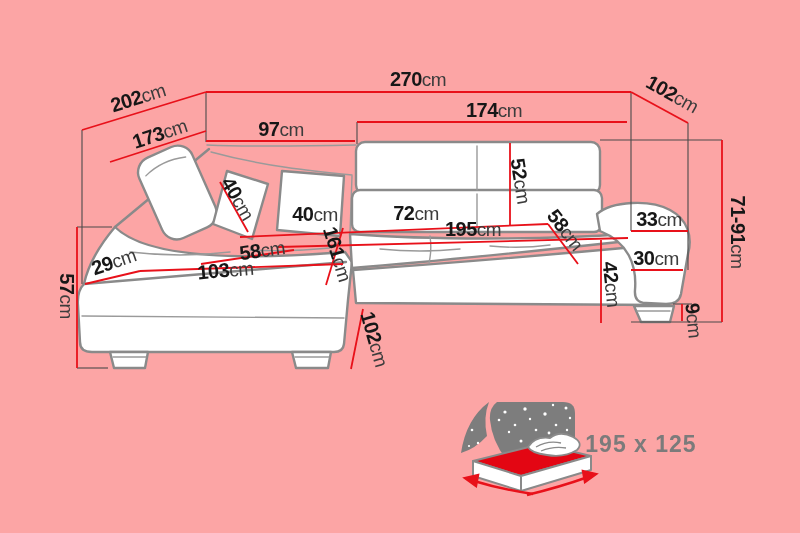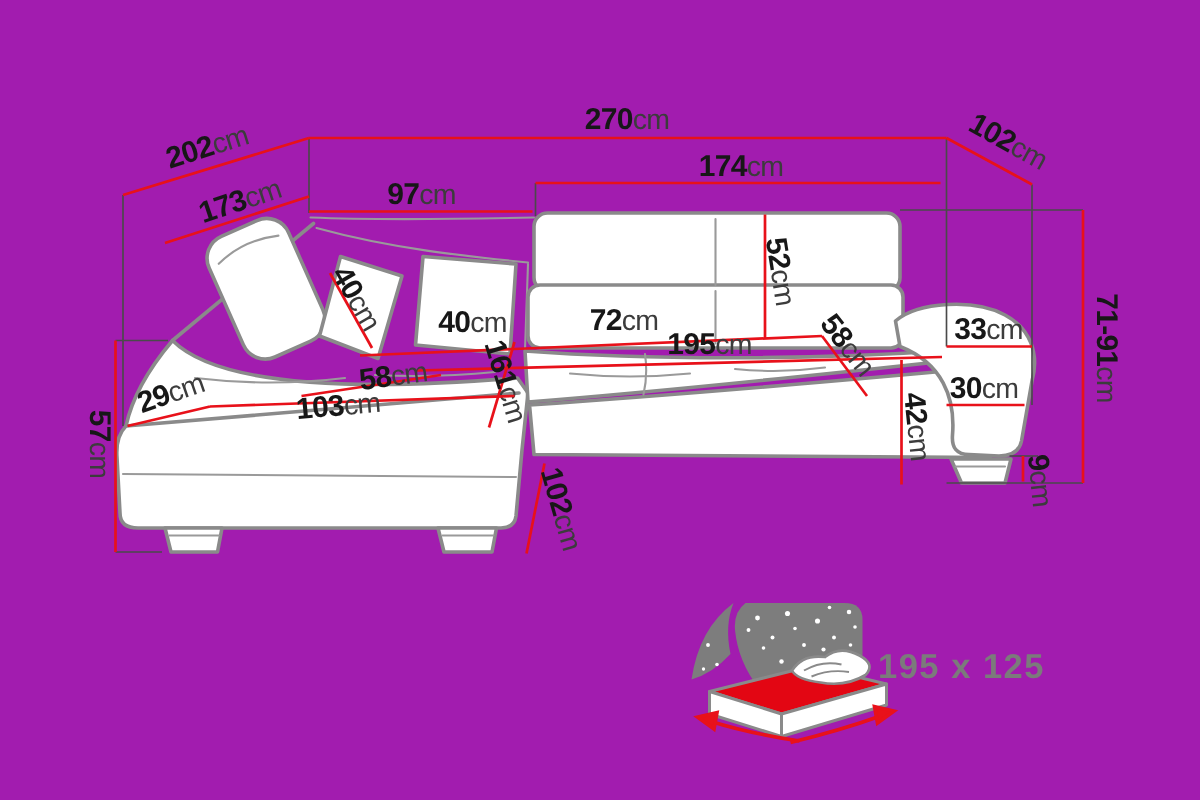--- a/index.html
+++ b/index.html
@@ -1,16 +1,16 @@
 <!DOCTYPE html>
 <html><head>
 <meta charset="utf-8">
 <style>
   html,body{margin:0;padding:0;background:#ffffff;}
-  .stage{position:relative;width:800px;height:533px;background:#a21caf;overflow:hidden;
+  .stage{position:relative;width:800px;height:533px;background:#fca5a5;overflow:hidden;
          font-family:"Liberation Sans",sans-serif;}
   svg{display:block;}
   .dim-num{font-family:"Liberation Sans",sans-serif;font-weight:800;font-size:20px;fill:#171717;letter-spacing:-0.5px;}
   .dim-unit{font-family:"Liberation Sans",sans-serif;font-weight:400;font-size:19px;fill:#3c3c3c;letter-spacing:-0.5px;}
   .sleep-label{font-family:"Liberation Sans",sans-serif;font-weight:800;font-size:23px;fill:#7b7b7b;letter-spacing:1px;}
   .red{stroke:#e8111a;stroke-width:1.8;fill:none;}
   .ext{stroke:#4a4a4a;stroke-width:1.1;fill:none;}
   .sofa{stroke:#8a8a8a;stroke-width:2.4;fill:#ffffff;stroke-linejoin:round;stroke-linecap:round;}
   .seam{stroke:#9a9a9a;stroke-width:1.4;fill:none;stroke-linecap:round;}
 </style>

